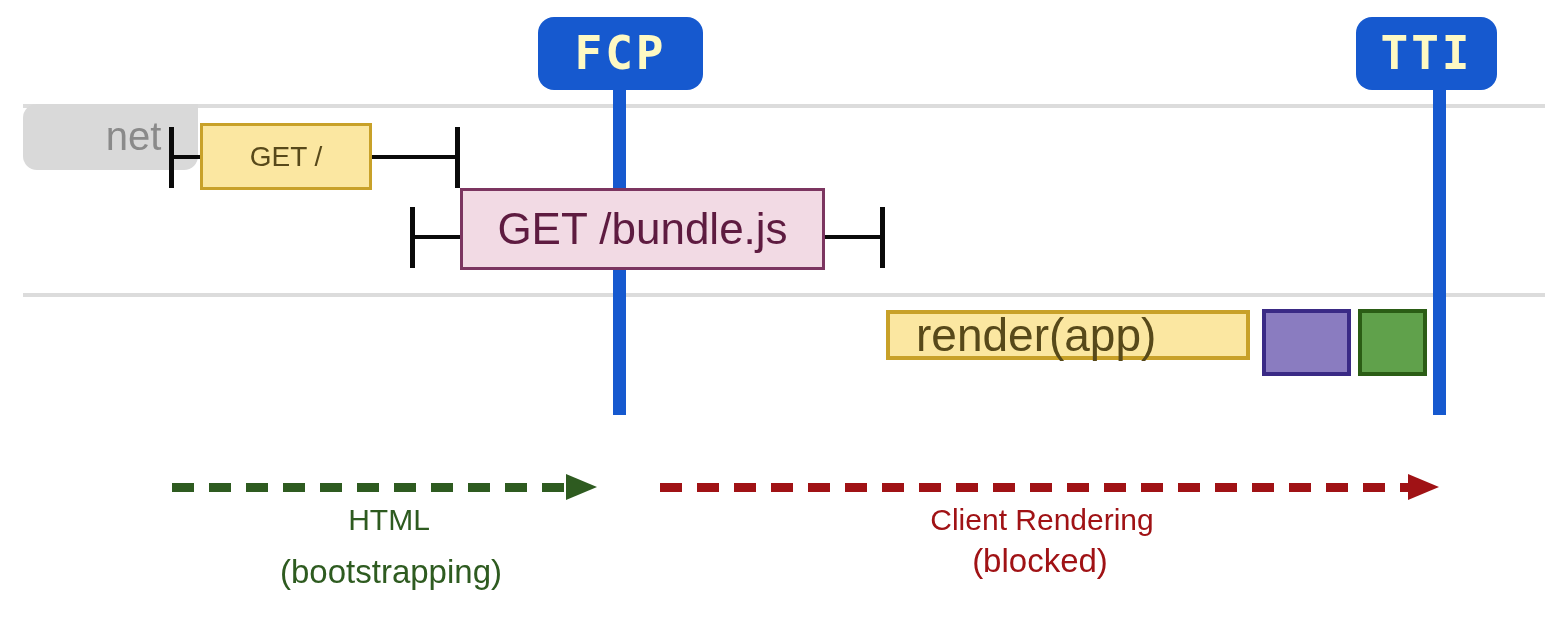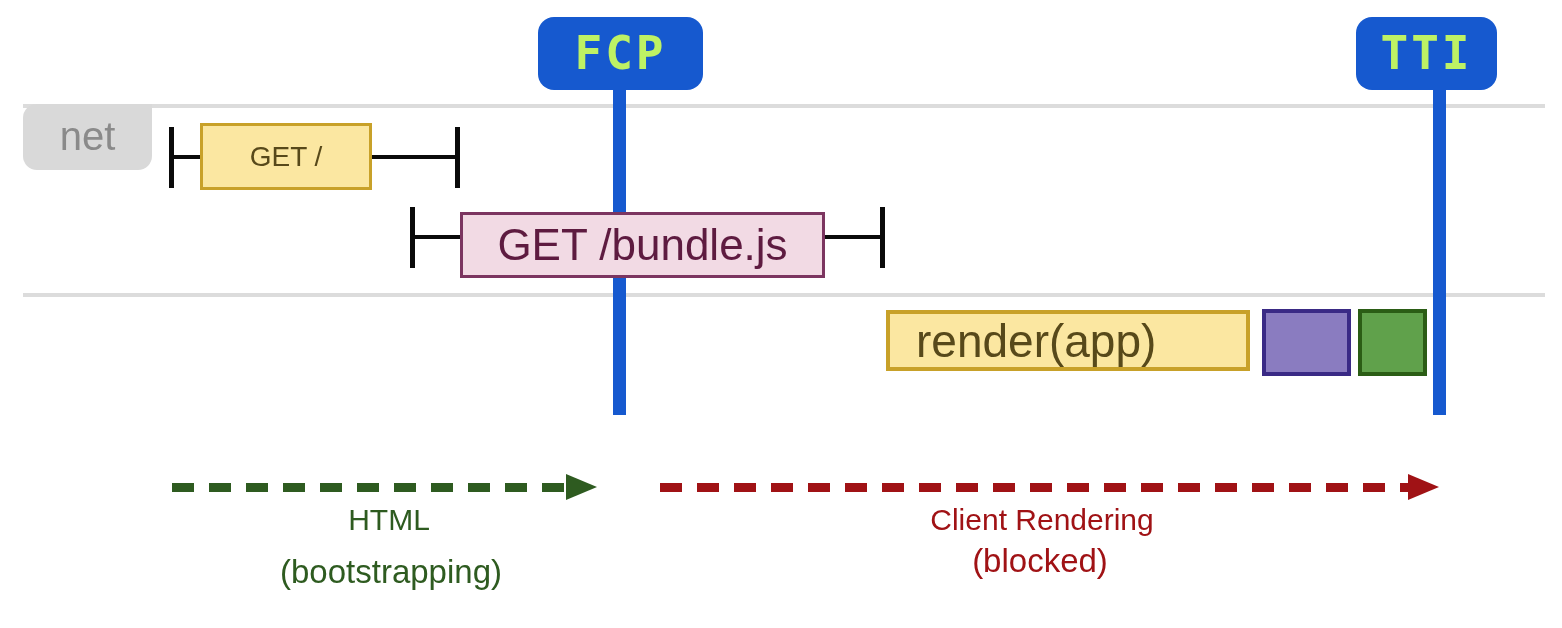--- a/index.html
+++ b/index.html
@@ -19,35 +19,35 @@
   #lane-js-line  { top:293px; }
 
   
   .lane-tab {
     position:absolute; left:23px; width:129px;
     background:var(--tab-bg); color:var(--tab-text);
     font-size:40px; text-align:center;
     border-radius:14px 0 14px 14px;
     z-index:3;
   }
-  #lane-tab-net { top:104px; height:66px; line-height:64px; }
+  #lane-tab-net { top:104px; height:66px; line-height:64px;padding-left:46px; }
   #lane-tab-js  { top:293px; height:65px; line-height:63px; }
 
   
   .marker-line {
     position:absolute; top:85px; width:13px; height:330px;
     background:var(--badge-blue); z-index:2;
   }
   #fcp-line { left:613px; }
   #tti-line { left:1433px; }
 
   
   .badge {
     position:absolute; top:17px; height:73px;
-    background:var(--badge-blue); color:#bef264;
+    background:var(--badge-blue); color:#fef9c3;
     border-radius:16px;
     font-family:"DejaVu Sans Mono", monospace;
     font-weight:bold; font-size:46px; letter-spacing:3px;
     text-align:center; line-height:73px;
     z-index:5;
   }
   #fcp-badge { left:538px; width:165px; }
   #tti-badge { left:1356px; width:141px; }
 
   
@@ -58,26 +58,26 @@
   .evt {
     position:absolute; box-sizing:border-box; z-index:4;
     display:flex; align-items:center; justify-content:center;
   }
   #req-get-root {
     left:200px; top:123px; width:172px; height:67px;
     background:var(--req-yellow-fill); border:3px solid var(--req-yellow-border);
     color:var(--req-yellow-text); font-size:28px;
   }
   #req-get-bundle {
-    left:460px; top:212px; width:365px; height:66px;
+    left:460px; top:188px; width:365px; height:82px;
     background:var(--req-pink-fill); border:3px solid var(--req-pink-border);
     color:var(--req-pink-text); font-size:44px;
   }
   #task-render-app {
-    left:886px; top:310px; width:364px; height:61px;
+    left:886px; top:310px; width:364px; height:50px;
     background:var(--req-yellow-fill); border:4px solid var(--req-yellow-border);
     color:var(--req-yellow-text); font-size:46px;
     justify-content:flex-start; padding-left:26px;
   }
   #task-purple {
     left:1262px; top:309px; width:89px; height:67px;
     background:var(--task-purple-fill); border:4px solid var(--task-purple-border);
   }
   #task-green {
     left:1358px; top:309px; width:69px; height:67px;

